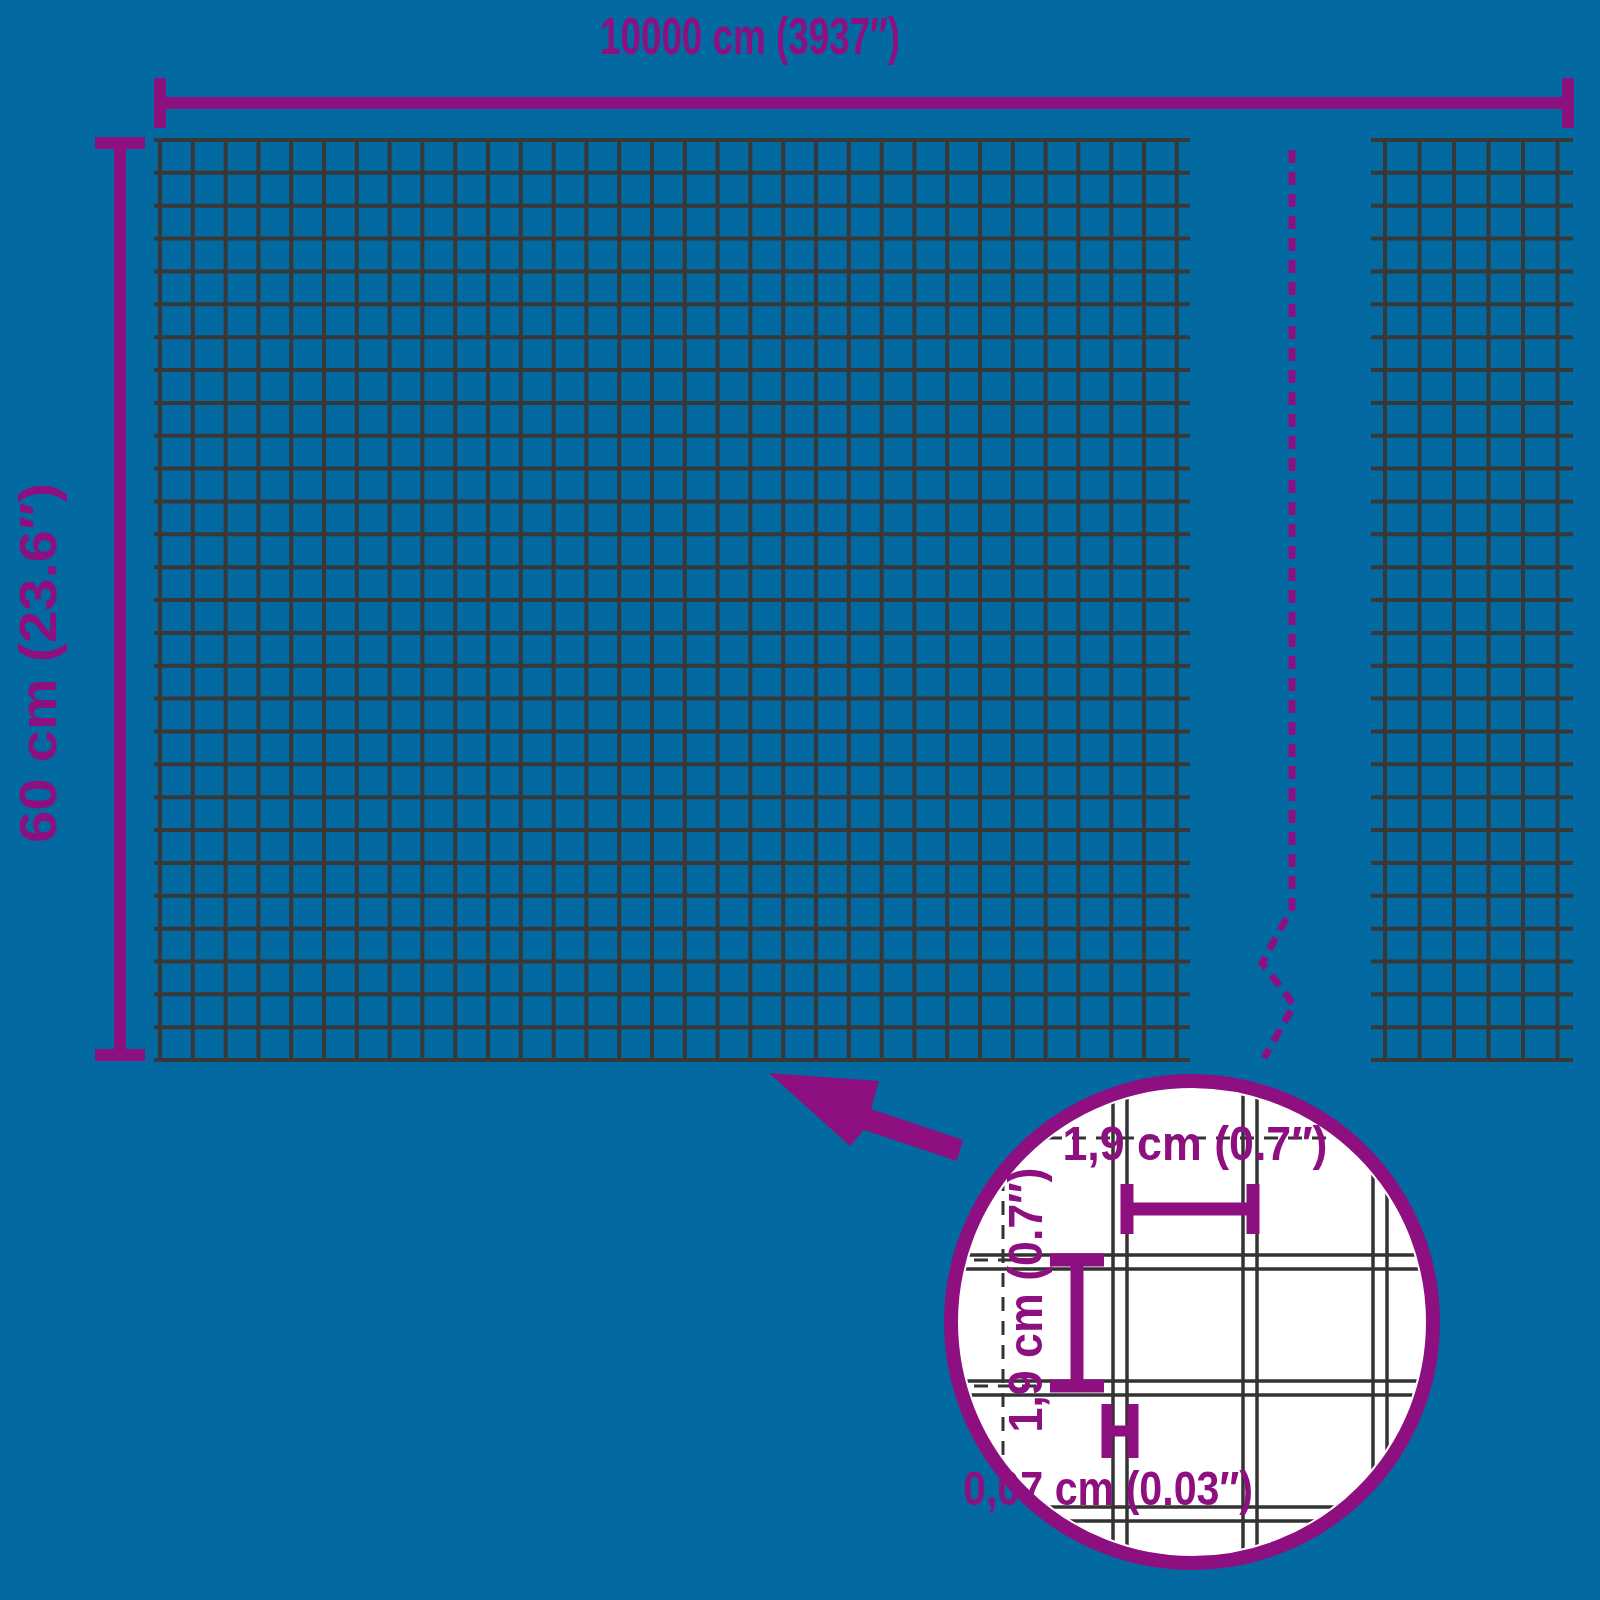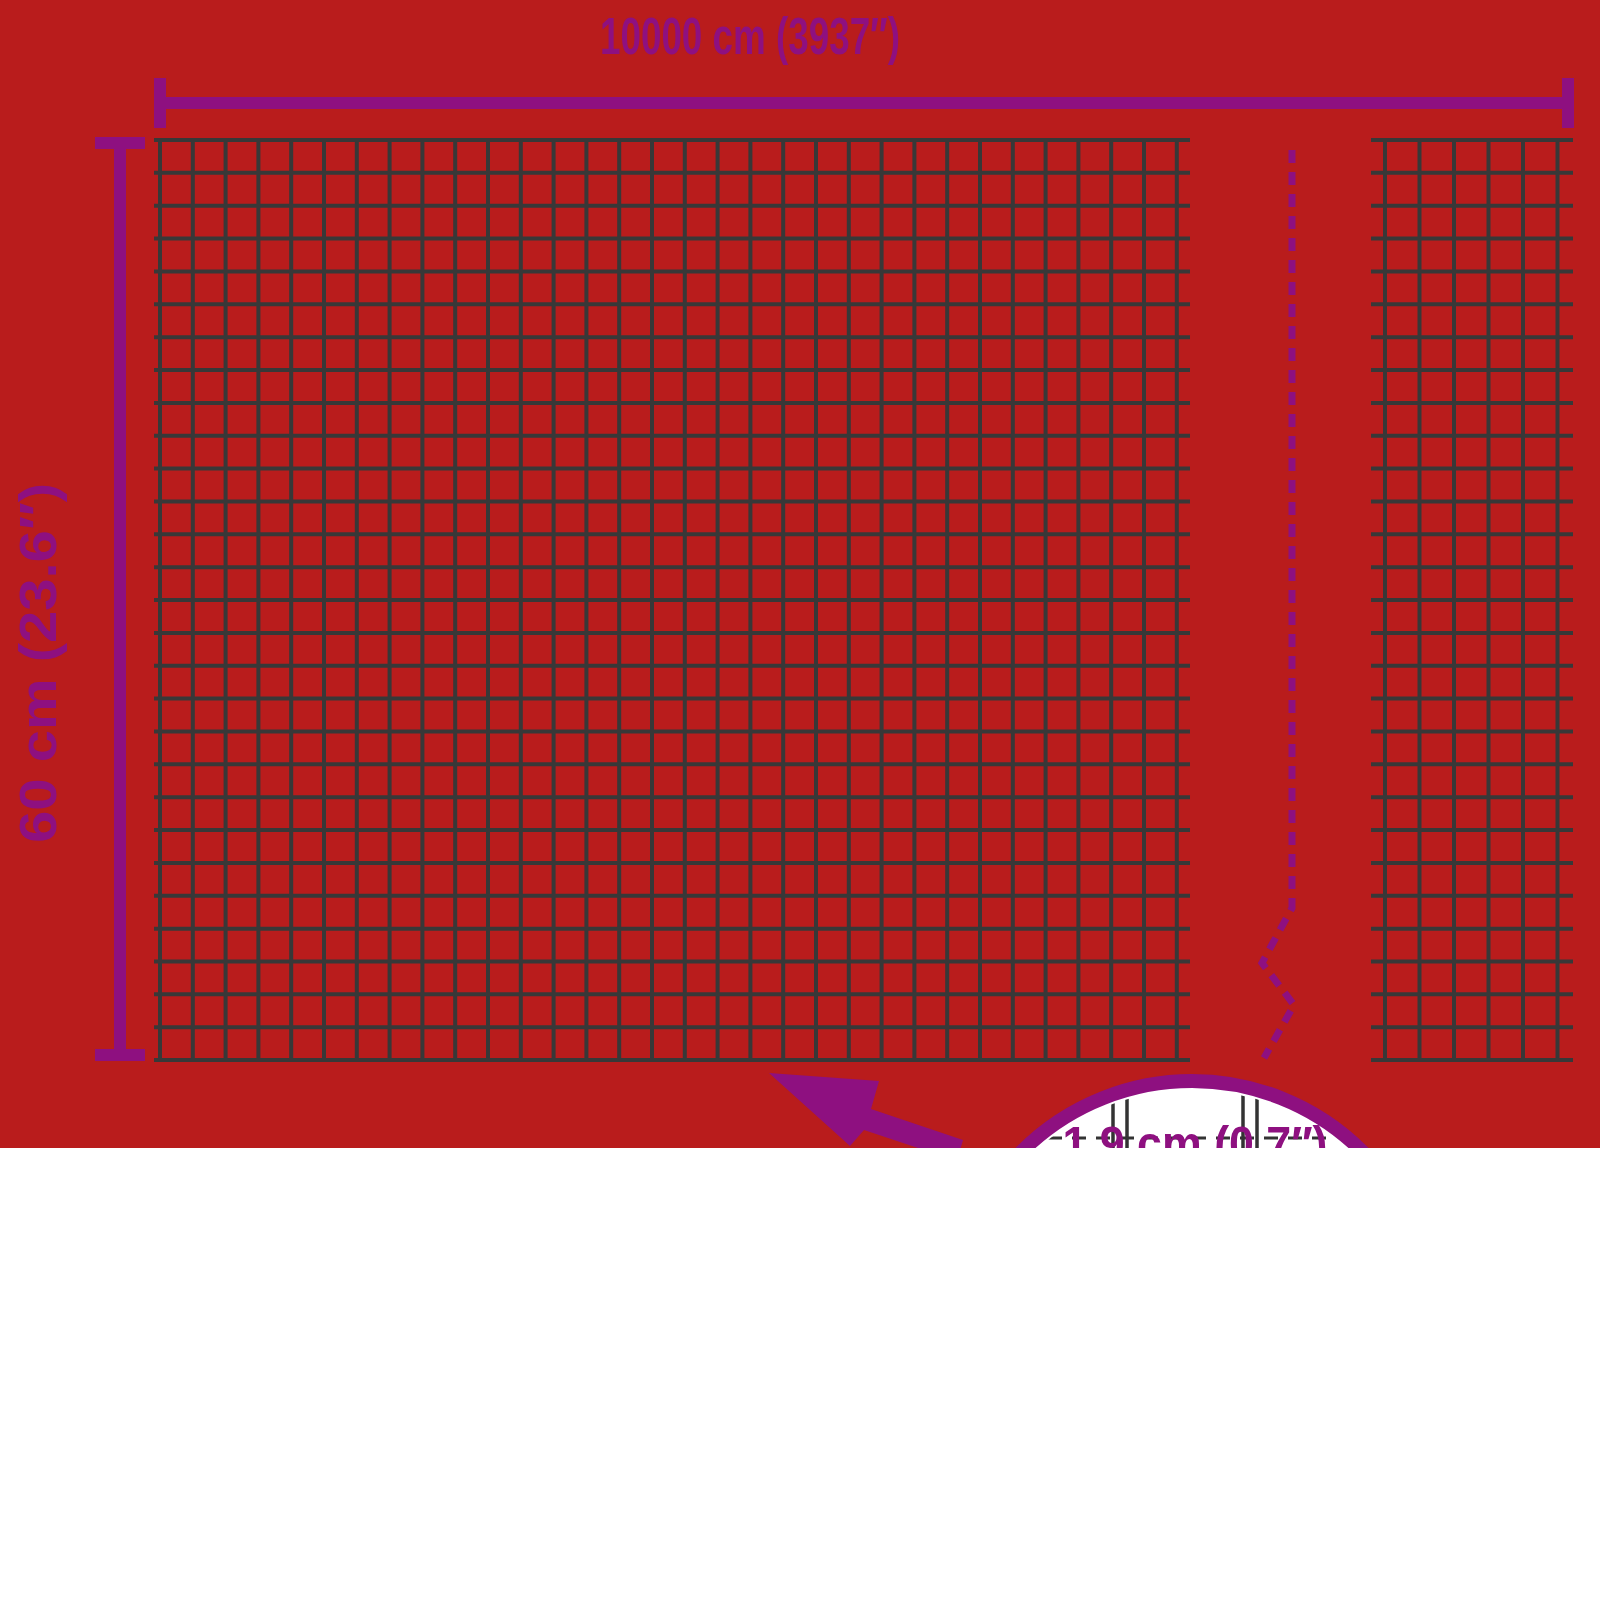--- a/index.html
+++ b/index.html
@@ -2,21 +2,21 @@
 <html style="--accent: #8e1080; --mesh: #383838; --detail: #333333;"><head>
 <meta charset="utf-8">
 <title>Diagram</title>
 <style>
   :root{
     --accent:#8e1080;
     --mesh:#383838;
     --detail:#333333;
   }
   html,body{margin:0;padding:0;background:#ffffff;}
-  .stage{position:relative;width:1600px;height:1148px;background:#b91c1c;overflow:hidden;}
+  .stage{position:relative;width:1600px;height:1600px;background:#0369a1;overflow:hidden;}
   svg{position:absolute;left:0;top:0;}
   .mesh-line{stroke:var(--mesh);stroke-width:4;}
   .detail-line{stroke:var(--detail);stroke-width:3.5;}
   .dash-guide{stroke:var(--detail);stroke-width:3;stroke-dasharray:14 10;fill:none;}
   .dim-stroke{stroke:var(--accent);stroke-width:12;fill:none;}
   .dim-stroke-thick{stroke:var(--accent);stroke-width:13;fill:none;}
   .dim-stroke-thin{stroke:var(--accent);stroke-width:11;fill:none;}
   .break-dash{stroke:var(--accent);stroke-width:7;stroke-dasharray:13 9;fill:none;stroke-linecap:butt;}
   .lens-ring{stroke:var(--accent);stroke-width:14;fill:none;}
   .arrow-fill{fill:var(--accent);}

